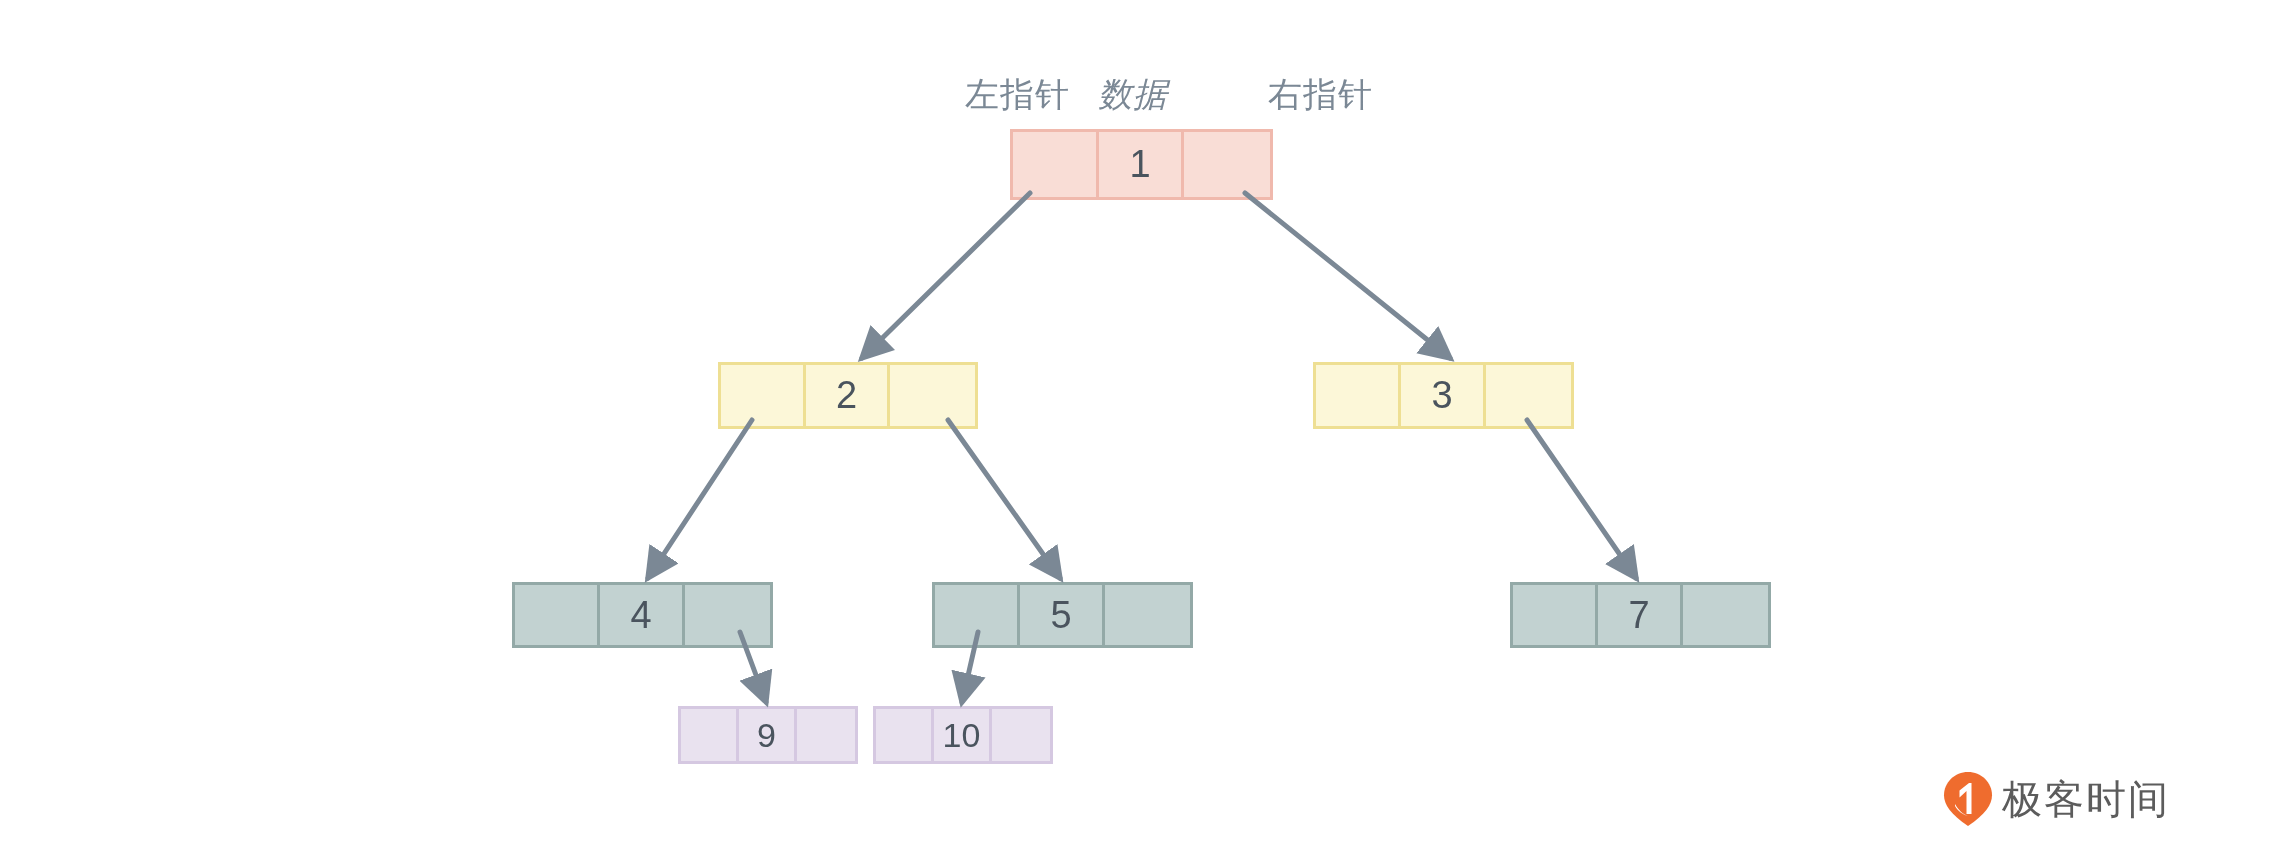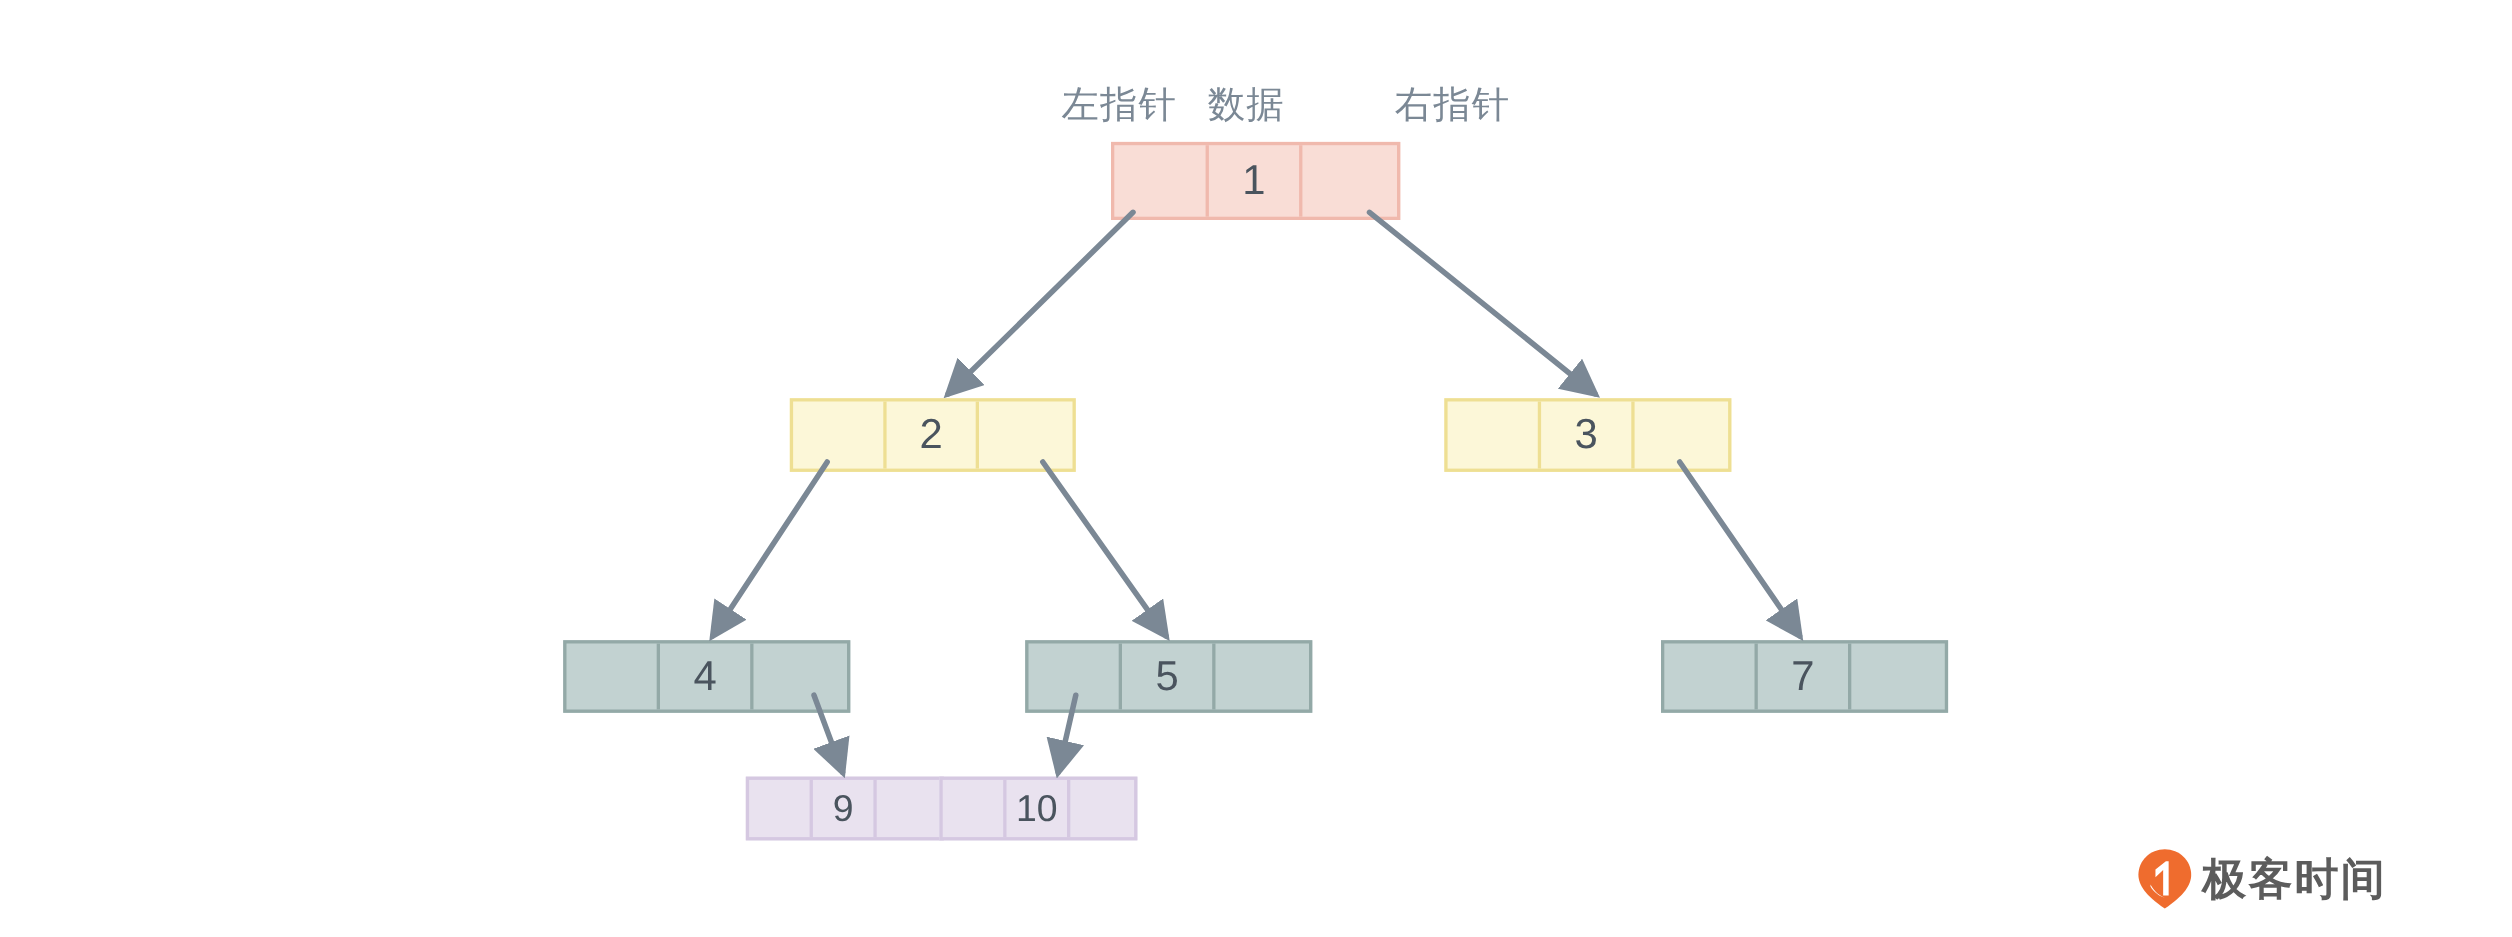--- a/index.html
+++ b/index.html
@@ -74,36 +74,35 @@
 
   
   #watermark {
     position: absolute;
     right: 34px;
     bottom: 24px;
     display: flex;
     align-items: center;
     gap: 7px;
     z-index: 9;
-    font-weight: bold;
   }
   #watermark .wm-text {
     font-size: 40px;
     color: #5c5c5c;
     letter-spacing: 2px;
     font-family: "DejaVu Sans", "Liberation Sans", sans-serif;
   }
 </style>
 </head>
 <body>
 
 <div id="canvas">
 
   <div class="col-label" style="left:965px; top:72px;">左指针</div>
-  <div class="col-label" style="left:1098px; top:72px;">数据</div>
+  <div class="col-label" style="left:1098px; top:72px;font-style:italic;">数据</div>
   <div class="col-label" style="left:1268px; top:72px;">右指针</div>
 
   <svg id="arrows" viewBox="0 0 2284 852" width="2284" height="852">
     <defs>
       <marker id="ah" viewBox="0 0 12 12" refX="10" refY="6" markerWidth="7" markerHeight="7" orient="auto-start-reverse">
         <path d="M 0 0 L 12 6 L 0 12 z" fill="#7b8895"></path>
       </marker>
     </defs>
     <g stroke="#7b8895" stroke-width="5" fill="none" stroke-linecap="round">
       <line x1="1030" y1="193" x2="862" y2="358" marker-end="url(#ah)"></line>
@@ -151,21 +150,21 @@
     <div class="cell data">7</div>
     <div class="cell ptr"></div>
   </div>
 
   <div class="node pal-purple" style="left:678px; top:706px; width:180px; height:58px;">
     <div class="cell ptr"></div>
     <div class="cell data" style="font-size:34px;">9</div>
     <div class="cell ptr"></div>
   </div>
 
-  <div class="node pal-purple" style="left:854px; top:706px; width:180px; height:58px;">
+  <div class="node pal-purple" style="left:873px; top:706px; width:180px; height:58px;">
     <div class="cell ptr"></div>
     <div class="cell data" style="font-size:34px;">10</div>
     <div class="cell ptr"></div>
   </div>
 
   <div id="watermark">
     <svg width="54" height="58" viewBox="0 0 54 58">
       <path d="M27 2 C13.8 2 3 12.4 3 25.2 C3 34.5 9.6 44.2 27 56 C44.4 44.2 51 34.5 51 25.2 C51 12.4 40.2 2 27 2 Z" fill="#ef6c2e"></path>
       <path d="M30.5 13 L30.5 44 L25.5 44 L25.5 21 L18.5 27.5 L18.5 20.5 L28 13 Z" fill="#ffffff"></path>
       <path d="M14 34 C18 41 22 44 27 46 C22.5 45 17 41.5 14 36 Z" fill="#ffffff"></path>

